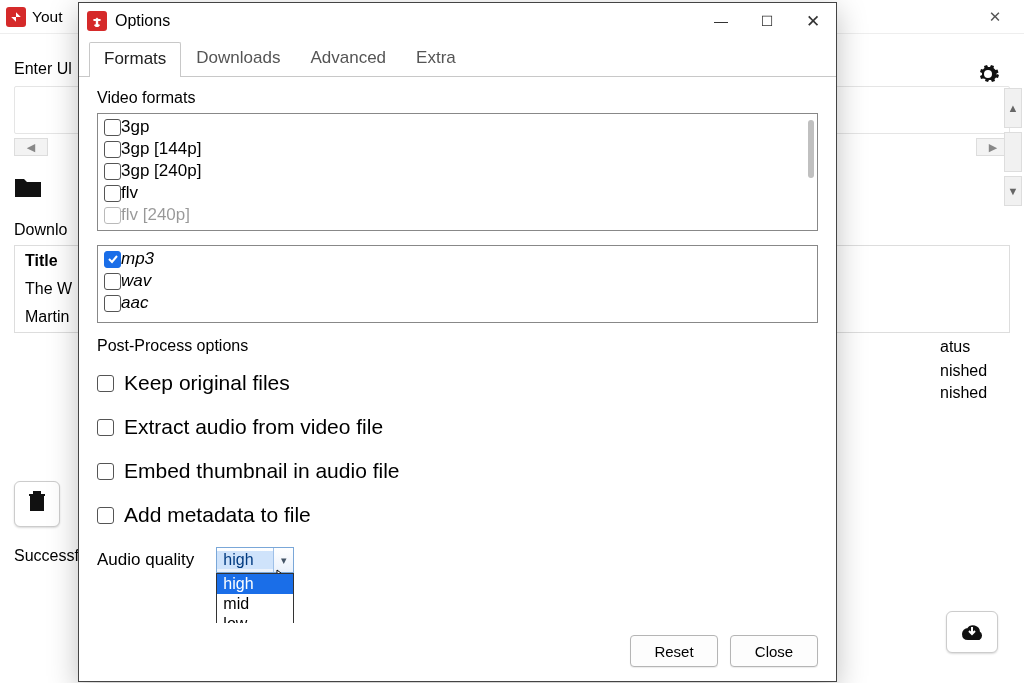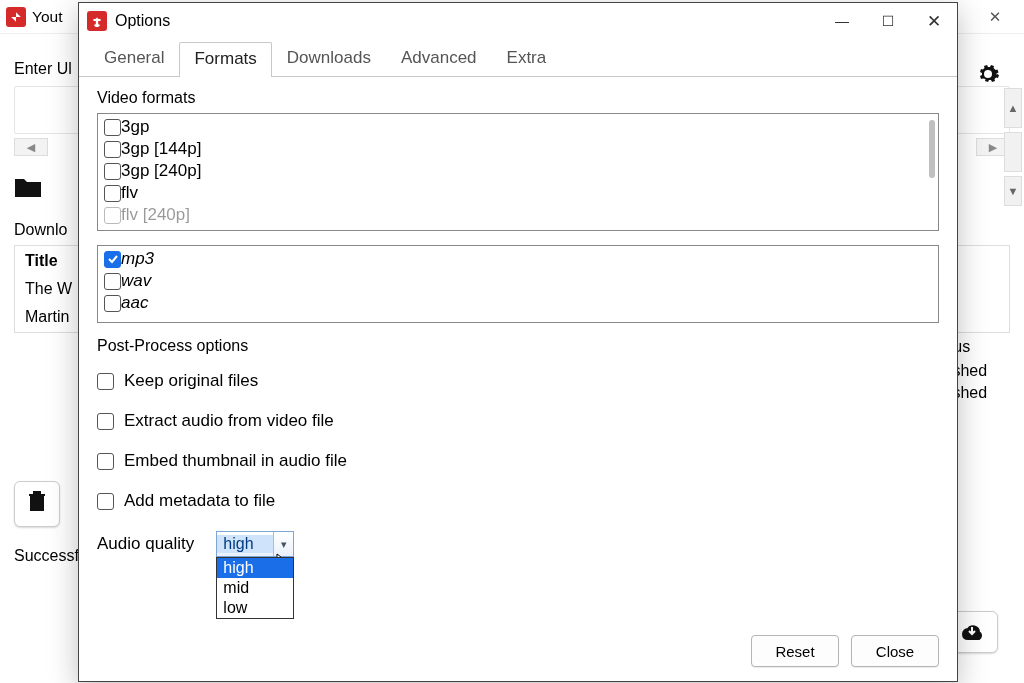--- a/index.html
+++ b/index.html
@@ -25,41 +25,41 @@
 .bg-trash { font-size:24px; margin-top:12px; background:#fff; border:1px solid #ccc; border-radius:6px; padding:8px 12px; display:inline-block; box-shadow:0 1px 2px rgba(0,0,0,0.15);}
 .bg-status { margin-top:20px; font-size:16px;}
 .bg-gear { position:absolute; right:24px; top:62px; font-size:24px; }
 .bg-scroll { position:absolute; right:2px; top:88px; width:18px; display:flex; flex-direction:column; align-items:center; gap:4px;}
 .bg-scrollbtn { width:18px; height:40px; background:#f1f1f1; border:1px solid #ddd; display:flex; align-items:center; justify-content:center; color:#666; font-size:11px;}
 .bg-scrollbtn:last-child { height:30px;}
 .bg-right-col { position:absolute; right:14px; top:338px; width:70px; font-size:16px; text-align:left;}
 .bg-cloud { position:absolute; right:26px; bottom:30px; background:#fff; border:1px solid #ccc; border-radius:6px; padding:8px 12px; box-shadow:0 1px 2px rgba(0,0,0,0.15);}
 
 
-.options { position:absolute; left:78px; top:2px; width:880px; height:680px; background:#fff; border:1px solid #444; box-shadow: 0 8px 28px rgba(0,0,0,0.25); display:flex; flex-direction:column;}
+.options { position:absolute; left:78px; top:2px; width:759px; height:680px; background:#fff; border:1px solid #444; box-shadow: 0 8px 28px rgba(0,0,0,0.25); display:flex; flex-direction:column;}
 .opt-titlebar { height:36px; display:flex; align-items:center; padding-left:8px; }
 .opt-icon { width:20px; height:20px; background:#d52a2a; border-radius:3px; margin-right:8px; display:flex;align-items:center;justify-content:center;}
 .opt-title { font-size:16px; }
 .opt-winbtns { margin-left:auto; display:flex; }
 .opt-winbtn { width:46px; height:32px; display:flex; align-items:center; justify-content:center; font-size:14px; color:#333;}
 .opt-winbtn.close-x { font-size:17px; }
 .opt-tabs { display:flex; border-bottom:1px solid #c8c8c8; padding-left:10px; padding-top:2px;}
 .opt-tab { padding:6px 14px 8px; font-size:17px; color:#555; border:1px solid transparent; border-bottom:none; cursor:pointer;}
 .opt-tab.active { border-color:#c8c8c8; background:#fff; color:#222; position:relative; top:1px; border-top-left-radius:2px; border-top-right-radius:2px;}
 .opt-content { padding:12px 18px 0 18px; flex:1; overflow:hidden;}
 .sect-label { font-size:16px; margin-bottom:6px; }
 .listbox { border:1px solid #888; height:118px; padding:2px 6px; overflow:hidden; position:relative; margin-bottom:14px;}
 .listbox.audio { height:78px; margin-bottom:14px;font-style:italic;}
 .listbox .vscroll { position:absolute; right:3px; top:6px; width:6px; height:58px; background:#c0c0c0; border-radius:3px;}
 .chk-row { display:flex; align-items:center; gap:0; padding:1px 0; font-size:17px;}
 .chkbox { width:17px; height:17px; border:1.5px solid #555; border-radius:3px; display:flex; align-items:center; justify-content:center; background:#fff; flex-shrink:0;}
 .chkbox.checked { background:#1a6ee8; border-color:#1a6ee8; }
 .chkbox.checked svg { width:12px; height:12px; }
 .pp-section { margin-top:2px;}
-.pp-row { display:flex; align-items:center; gap:10px; padding:10px 0; font-size:17px;}
+.pp-row { display:flex; align-items:center; gap:10px; padding:10px 0; font-size:21px;}
 .aq-row { display:flex; align-items:center; gap:22px; padding:10px 0; font-size:17px;}
 .combo-wrap { position:relative; }
 .combo { width:78px; height:26px; border:1px solid #7aa7d8; background:linear-gradient(#fff,#eaf1fb); display:flex; align-items:center; }
 .combo-text { padding:0 6px; flex:1; font-size:16px; color:#003a80; background:#cfe3fb;}
 .combo-btn { width:20px; height:100%; border-left:1px solid #9ec0e8; display:flex;align-items:center;justify-content:center; color:#456; font-size:11px;}
 .combo-list { position:absolute; top:26px; left:0; width:78px; border:1px solid #333; background:#fff; z-index:5;}
 .combo-item { padding:1px 6px; font-size:16px; }
 .combo-item.sel { background:#1a6ee8; color:#fff; }
 .cursor { position:absolute; left:60px; top:22px; pointer-events:none;}
 .opt-footer { margin-top:auto; padding:12px 18px 14px; display:flex; justify-content:flex-end; gap:12px; }
@@ -147,21 +147,20 @@
     </span>
     <span class="opt-title">Options</span>
     <div class="opt-winbtns">
       <span class="opt-winbtn">—</span>
       <span class="opt-winbtn">☐</span>
       <span class="opt-winbtn close-x">✕</span>
     </div>
   </div>
 
   <div class="opt-tabs">
-    <div class="opt-tab">General</div>
     <div class="opt-tab active">Formats</div>
     <div class="opt-tab">Downloads</div>
     <div class="opt-tab">Advanced</div>
     <div class="opt-tab">Extra</div>
   </div>
 
   <div class="opt-content">
     <div class="sect-label">Video formats</div>
     <div class="listbox">
       <div class="vscroll"></div>

